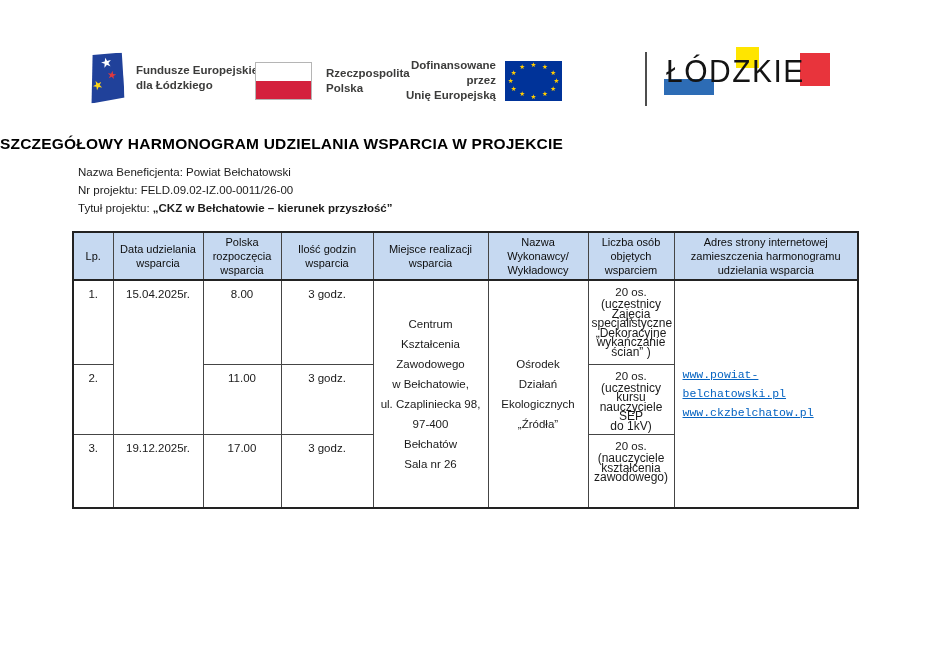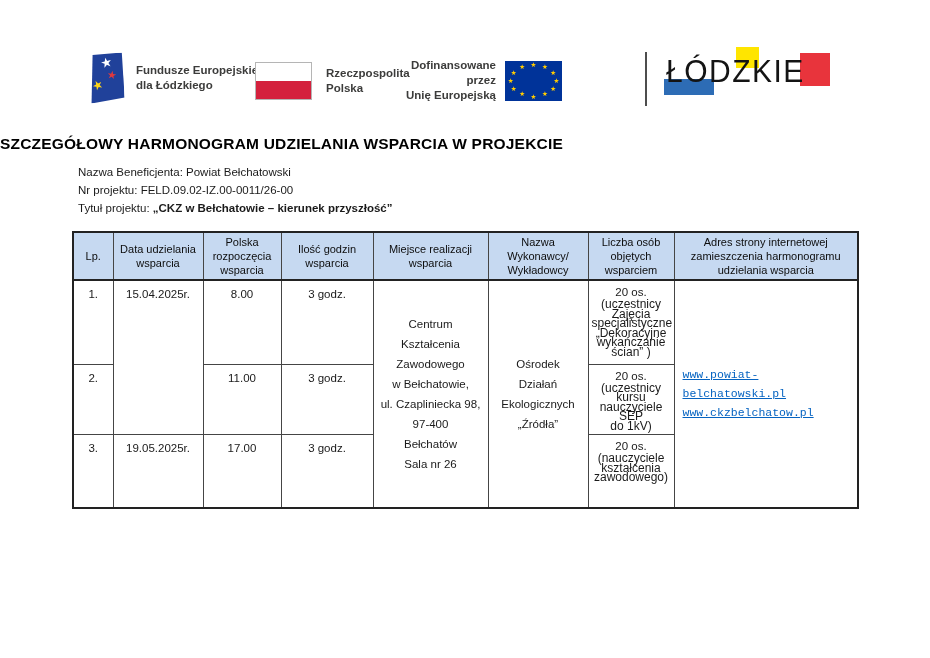--- a/index.html
+++ b/index.html
@@ -215,21 +215,21 @@
         <td>3 godz.</td>
         <td class="participants">
           <div class="count">20 os.</div>
           <div class="note">(uczestnicy kursu
 nauczyciele SEP
 do 1kV)</div>
         </td>
       </tr>
       <tr class="r3">
         <td>3.</td>
-        <td>19.05.2025r.</td>
+        <td>19.12.2025r.</td>
         <td>17.00</td>
         <td>3 godz.</td>
         <td class="participants">
           <div class="count">20 os.</div>
           <div class="note">(nauczyciele
 kształcenia
 zawodowego)</div>
         </td>
       </tr>
     </tbody>

